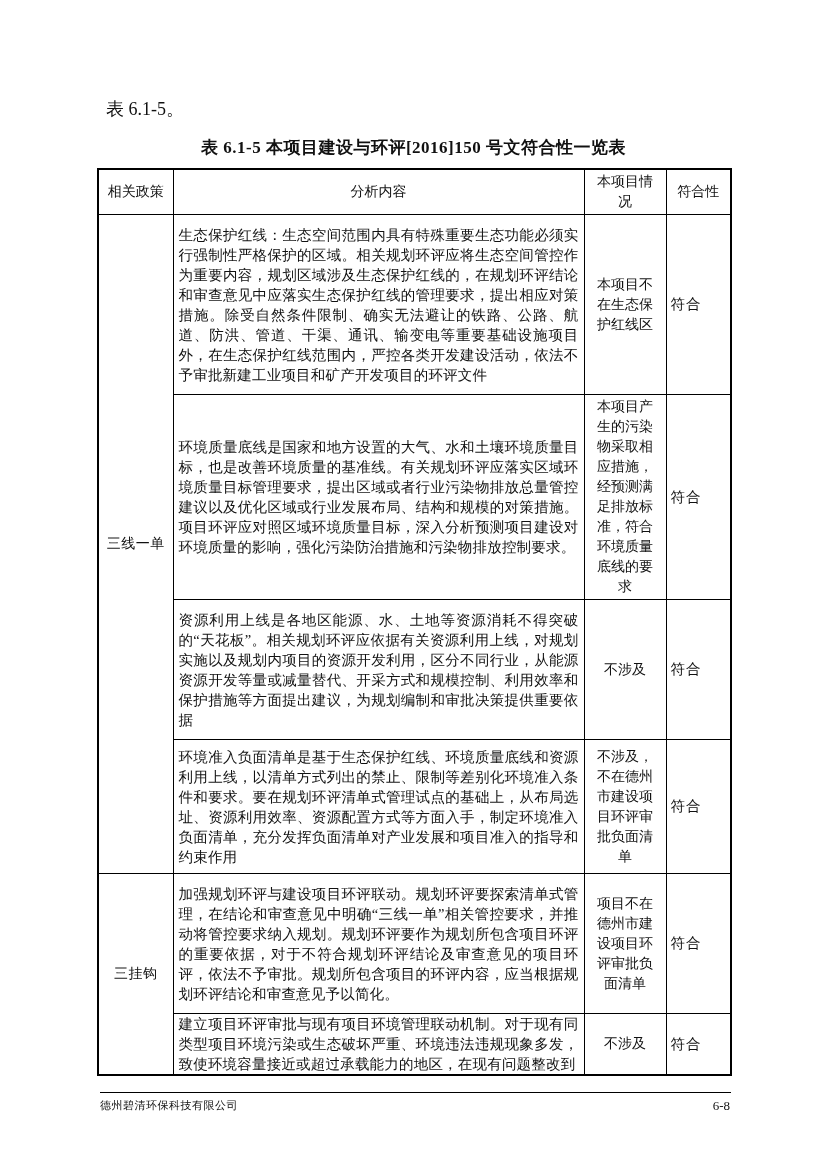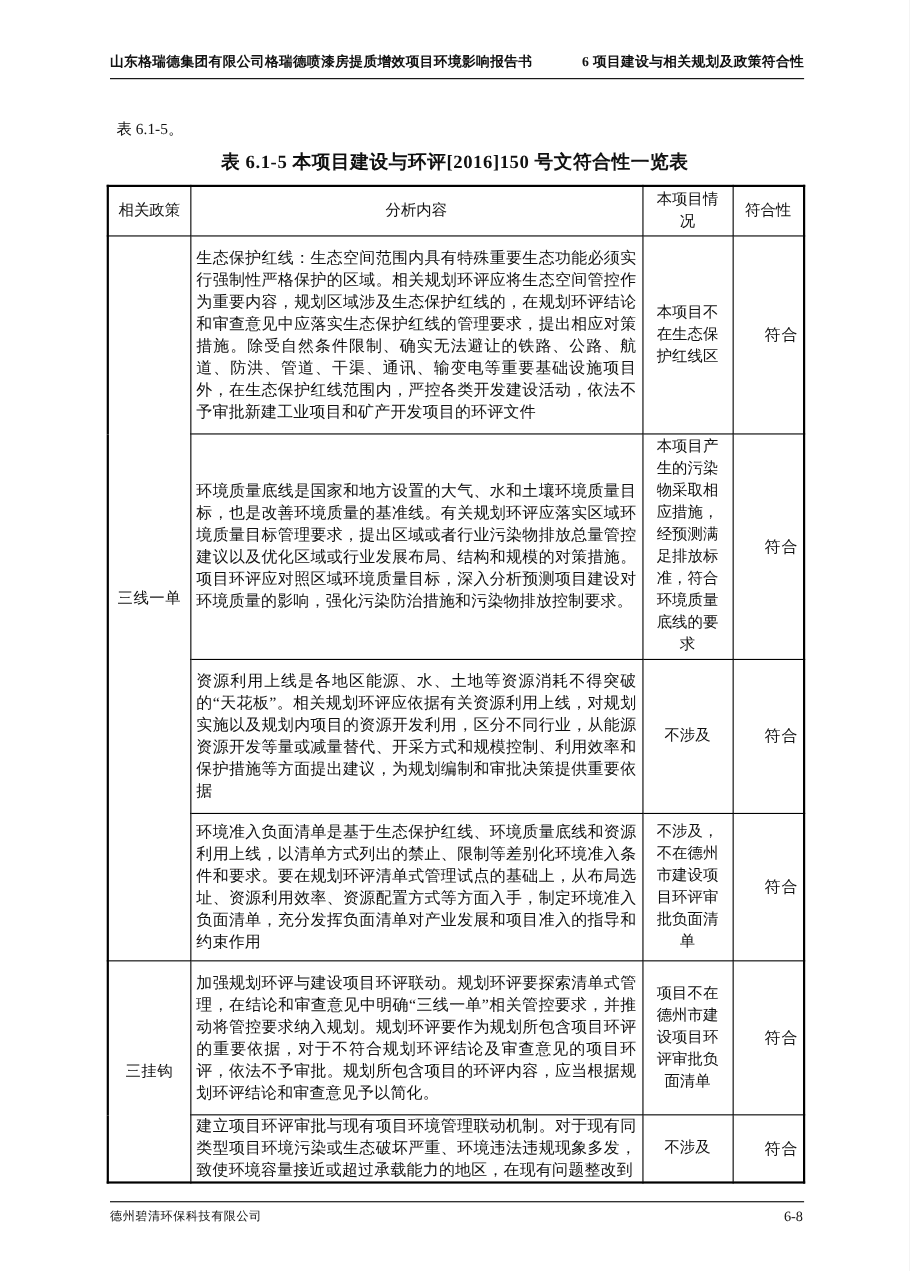--- a/index.html
+++ b/index.html
@@ -15,22 +15,22 @@
   
   .doc-header{
     position:absolute;left:100px;top:48px;width:631px;
     display:flex;justify-content:space-between;align-items:flex-end;
     font-size:12.5px;font-weight:bold;
     padding-bottom:6px;
     border-bottom:1.6px solid #000;
     letter-spacing:.3px;
   }
   .intro-text{
-    position:absolute;left:106px;top:109px;
-    font-size:14px;
+    position:absolute;left:106px;top:97px;
+    font-size:18px;
   }
   .table-title{
     position:absolute;left:97px;top:136px;width:633px;
     text-align:center;font-size:17px;font-weight:bold;
     letter-spacing:.5px;
   }
   table.compliance-table{
     position:absolute;left:97px;top:168px;
     width:633px;
     border-collapse:collapse;
@@ -54,45 +54,41 @@
     text-align:center;font-size:14px;letter-spacing:.5px;padding:2px 4px;
   }
   .analysis-cell{
     text-align:justify;font-size:14.5px;line-height:20px;
     padding:0 5px;letter-spacing:.2px;
   }
   .situation-cell{
     text-align:center;font-size:14px;line-height:20px;padding:2px 9px;
   }
   .compliance-cell{
-    text-align:right;font-size:14.5px;letter-spacing:1px;padding:2px 4px;
+    text-align:left;font-size:14.5px;letter-spacing:1px;padding:2px 4px;
   }
   
   .doc-footer-rule{
     position:absolute;left:100px;top:1092px;width:631px;
     border-top:1.6px solid #000;
   }
   .footer-page{
     position:absolute;left:97px;top:1098px;width:633px;
     text-align:right;font-size:13px;
   }
   .footer-company{
     position:absolute;left:100px;top:1098px;width:631px;
     font-size:11px;letter-spacing:.5px;
   }
 </style>
 </head>
 <body>
 
 <div class="page">
 
-  <div class="doc-header">
-    <span>山东格瑞德集团有限公司格瑞德喷漆房提质增效项目环境影响报告书</span>
-    <span>6 项目建设与相关规划及政策符合性</span>
-  </div>
 
   <div class="intro-text">表 6.1-5。</div>
 
   <div class="table-title">表 6.1-5  本项目建设与环评[2016]150 号文符合性一览表</div>
 
   <table class="compliance-table">
     <colgroup>
       <col class="c-policy">
         <col class="c-analysis">
         <col class="c-situation">

